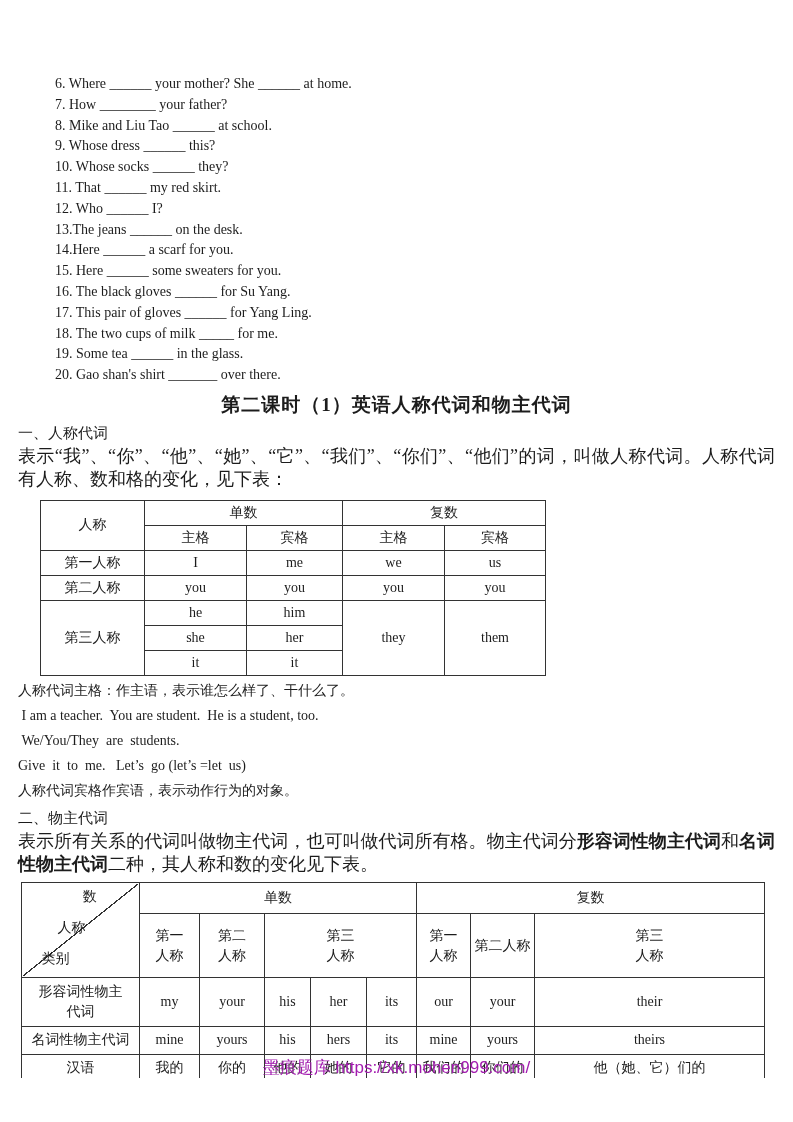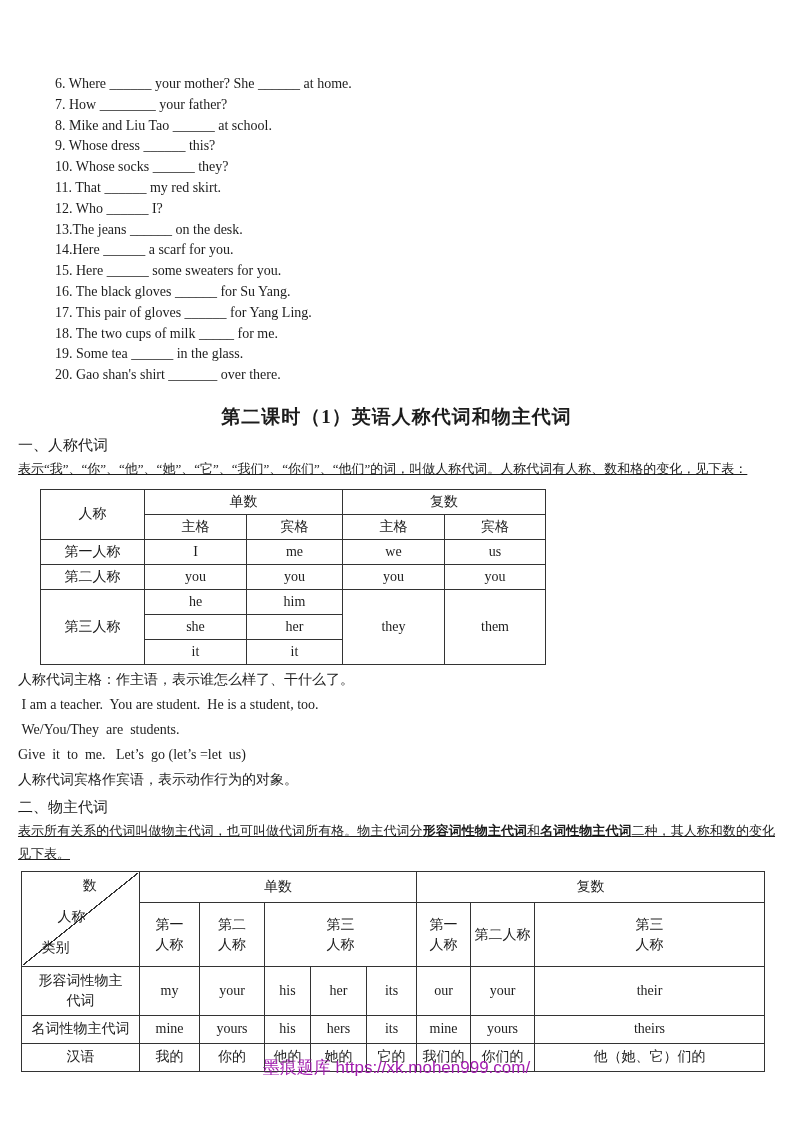--- a/index.html
+++ b/index.html
@@ -5,27 +5,26 @@
   html,body { margin:0; padding:0; background:#fff; }
   .page {
     width:793px; height:1078px; position:relative; background:#ffffff;
     font-family:"Liberation Serif","DejaVu Serif",serif;
     color:#1c1c1c; overflow:hidden;
   }
   .exercises { padding-top:74px; padding-left:55px; font-size:14px; line-height:20.8px; }
   .ex-line { white-space:pre-wrap; }
   .heading {
     text-align:center; font-weight:bold; font-size:19px;
-    margin-top:18px; letter-spacing:1px;
+    margin-top:6px; letter-spacing:1px;
   }
   .sec-title { font-weight:normal; font-size:15px; margin:6px 0 2px 18px; }
   .para {
-    margin:0 18px 0 18px; font-size:13px; line-height:23px;
+    margin:0 18px 0 18px; font-size:18px; line-height:23px;
     text-align:justify;
-    text-decoration:underline;
   }
   .para b { font-weight:bold; }
 
   
   table.t1 {
     border-collapse:collapse; margin:9px 0 2px 40px;
     text-align:center; font-size:14px; table-layout:fixed;
   }
   table.t1 td { border:1px solid #333; height:24px; padding:0 2px; }
 

